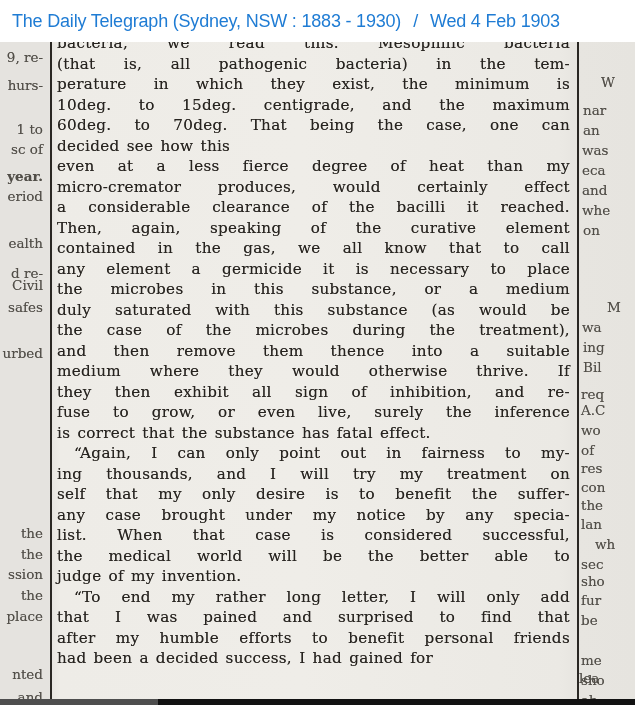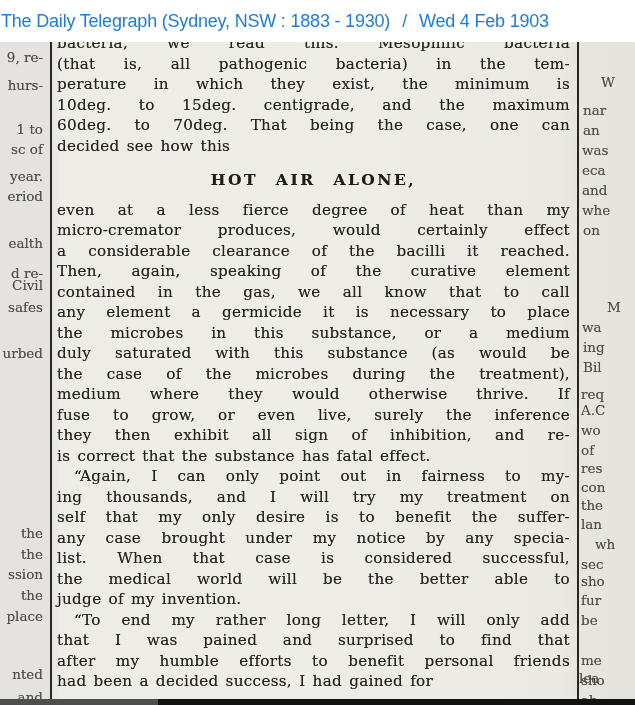--- a/index.html
+++ b/index.html
@@ -5,21 +5,21 @@
 <style>
   html,body { margin:0; padding:0; background:#ffffff; }
   #app {
     position:relative; width:635px; height:705px; overflow:hidden;
     background:#ffffff; font-family:"Liberation Sans", sans-serif;
   }
 
   
   .viewer-header {
     position:absolute; top:0; left:0; width:635px; height:42px;
-    background:#ffffff; display:flex; align-items:center; padding-left:1px;
+    background:#ffffff; display:flex; align-items:center; padding-left:12px;
     box-sizing:border-box; white-space:nowrap;
   }
   .viewer-header .hd-text {
     color:#1f7cd4; font-size:18px; font-weight:500; letter-spacing:-0.2px;
   }
   .viewer-header .hd-sep { margin:0 12px; }
 
   
   .scan {
     position:absolute; top:42px; left:0; width:635px; height:663px;
@@ -78,21 +78,21 @@
     <span class="hd-text">Wed 4 Feb 1903</span>
   </div>
 
   <div class="scan">
 
     <div class="left-strip">
         <span class="frag" style="top: 8px;">9, re-</span>
         <span class="frag" style="top: 36px;">hurs-</span>
         <span class="frag" style="top: 80px; margin-left: 34px;">1 to</span>
         <span class="frag" style="top: 100px;">sc of</span>
-        <span class="frag" style="top: 127px;">year.</span>
+        <span class="frag" style="top: 127px; font-weight: bold;">year.</span>
         <span class="frag" style="top: 147px;">eriod</span>
         <span class="frag" style="top: 194px;">ealth</span>
         <span class="frag" style="top: 224px;">d re-</span>
         <span class="frag" style="top: 236px;">Civil</span>
         <span class="frag" style="top: 258px;">safes</span>
         <span class="frag" style="top: 279px; margin-top: 25px;">urbed</span>
         <span class="frag" style="top: 484px;">the</span>
         <span class="frag" style="top: 505px;">the</span>
         <span class="frag" style="top: 525px;">ssion</span>
         <span class="frag" style="top: 546px;">the</span>
@@ -105,34 +105,34 @@
 
     <div class="main">
       <div class="para" id="p1">
           <div class="line">bacteria, we read this.  Mesophilic  bacteria</div>
           <div class="line">(that is, all pathogenic bacteria) in the tem-</div>
           <div class="line">perature in which they exist, the minimum is</div>
           <div class="line">10deg. to 15deg. centigrade, and the maximum</div>
           <div class="line">60deg. to 70deg.  That being the case, one can</div>
           <div class="line last">decided see how this</div>
         </div>
-      <div class="article-heading">HOT AIR ALONE,</div>
       <div class="para">
           <div class="line">even at a less fierce degree of heat than my</div>
           <div class="line">micro-cremator produces, would certainly effect</div>
           <div class="line">a considerable clearance of the bacilli it reached.</div>
           <div class="line">Then, again, speaking of the curative element</div>
           <div class="line">contained in the gas, we all know that to call</div>
           <div class="line">any element a germicide it is necessary to place</div>
           <div class="line">the microbes in this substance, or a medium</div>
           <div class="line">duly saturated with this substance (as would be</div>
           <div class="line">the case of the microbes during the treatment),</div>
+          <div class="line">and then remove them thence into a suitable</div>
           <div class="line">medium where they would otherwise thrive.  If</div>
+          <div class="line">they then exhibit all sign of inhibition, and re-</div>
           <div class="line">fuse to grow, or even live, surely the inference</div>
-          <div class="line">they then exhibit all sign of inhibition, and re-</div>
           <div class="line last">is correct that the substance has fatal effect.</div>
         </div>
       <div class="para indent-first">
           <div class="line indent">“Again, I can only point out in fairness to my-</div>
           <div class="line">ing thousands, and I will try my treatment on</div>
           <div class="line">self that my only desire is to benefit the suffer-</div>
           <div class="line">any case brought under my notice by any specia-</div>
           <div class="line">list.  When that case is considered successful,</div>
           <div class="line">the medical world will be the better able  to</div>
           <div class="line last">judge of my invention.</div>

